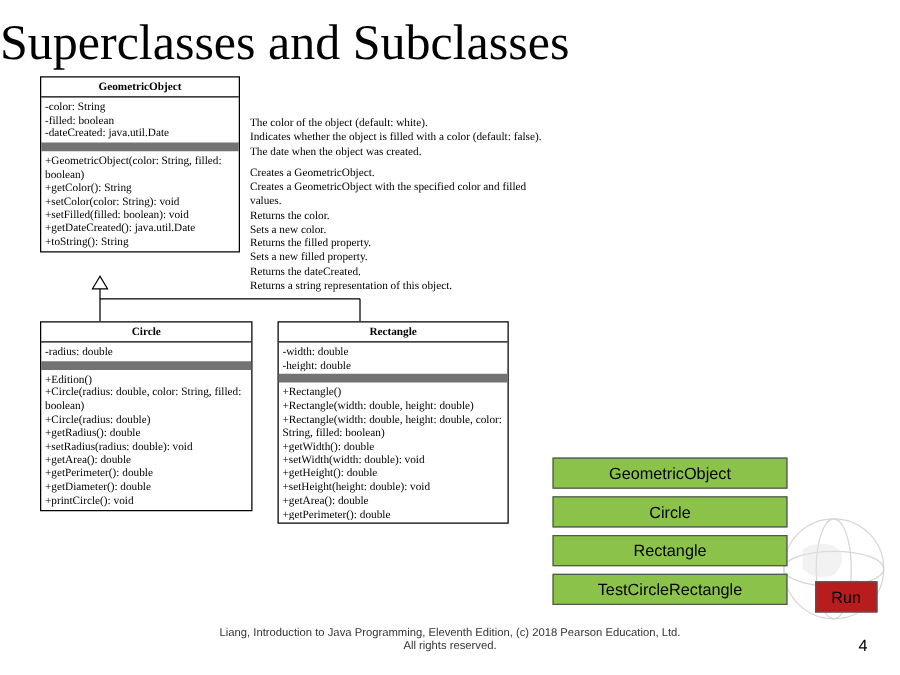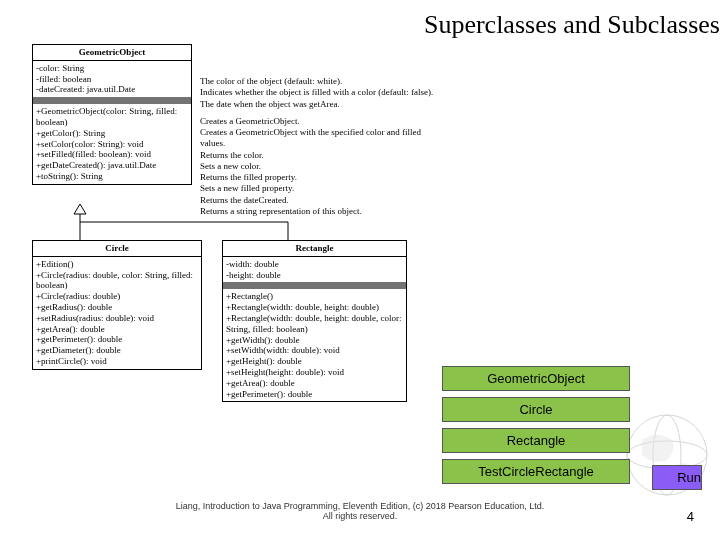--- a/index.html
+++ b/index.html
@@ -6,22 +6,22 @@
   html, body { margin: 0; padding: 0; }
   body {
     width: 720px;
     height: 540px;
     background: #fff;
     font-family: "Times New Roman", serif;
     position: relative;
     overflow: hidden;
   }
   .title {
-    text-align: right;
-    font-size: 26px;
+    text-align: left;
+    font-size: 40px;
     padding-top: 10px;
     margin-bottom: 4px;
   }
   .diagram {
     position: relative;
     margin-left: 32px;
     font-size: 9px;
     line-height: 1.2;
   }
   .uml {
@@ -61,23 +61,23 @@
     font-family: Arial, sans-serif;
     font-size: 13px;
     padding: 4px 0;
     margin-bottom: 6px;
   }
   .btn-run {
     position: absolute;
     right: 18px;
     bottom: 50px;
     width: 50px;
-    background: #8b5cf6;
+    background: #b91c1c;
     border: 1px solid #555;
-    text-align: right;
+    text-align: center;
     font-family: Arial, sans-serif;
     font-size: 13px;
     padding: 4px 0;
   }
   .footer {
     position: absolute;
     bottom: 19px;
     width: 100%;
     text-align: center;
     font-family: Arial, sans-serif;
@@ -118,21 +118,21 @@
       <div class="row">+setColor(color: String): void</div>
       <div class="row">+setFilled(filled: boolean): void</div>
       <div class="row">+getDateCreated(): java.util.Date</div>
       <div class="row">+toString(): String</div>
     </div>
   </div>
 
   <div class="notes" style="left:168px;top:16px;margin-top:16px;">
     <div class="row">The color of the object (default: white).</div>
     <div class="row">Indicates whether the object is filled with a color (default: false).</div>
-    <div class="row">The date when the object was getArea.</div>
+    <div class="row">The date when the object was created.</div>
     <div style="height:6px"></div>
     <div class="row">Creates a GeometricObject.</div>
     <div class="row" style="white-space:normal;width:230px">Creates a GeometricObject with the specified color and filled values.</div>
     <div class="row">Returns the color.</div>
     <div class="row">Sets a new color.</div>
     <div class="row">Returns the filled property.</div>
     <div class="row">Sets a new filled property.</div>
     <div class="row">Returns the dateCreated.</div>
     <div class="row">Returns a string representation of this object.</div>
   </div>
@@ -140,20 +140,23 @@
   <svg class="link" style="left:0;top:158px;width:320px;height:40px">
     <polygon points="48,2 42,12 54,12" fill="#fff" stroke="#000"></polygon>
     <line x1="48" y1="12" x2="48" y2="38" stroke="#000"></line>
     <line x1="48" y1="20" x2="256" y2="20" stroke="#000"></line>
     <line x1="256" y1="20" x2="256" y2="38" stroke="#000"></line>
   </svg>
 
   <div class="uml" style="left:0;top:196px;width:170px;">
     <div class="hdr">Circle</div>
     <div class="sec">
+      <div class="row">-radius: double</div>
+    </div>
+    <div class="sec">
       <div class="row">+Edition()</div>
       <div class="row" style="white-space:normal">+Circle(radius: double, color: String, filled: boolean)</div>
       <div class="row">+Circle(radius: double)</div>
       <div class="row">+getRadius(): double</div>
       <div class="row">+setRadius(radius: double): void</div>
       <div class="row">+getArea(): double</div>
       <div class="row">+getPerimeter(): double</div>
       <div class="row">+getDiameter(): double</div>
       <div class="row">+printCircle(): void</div>
     </div>

